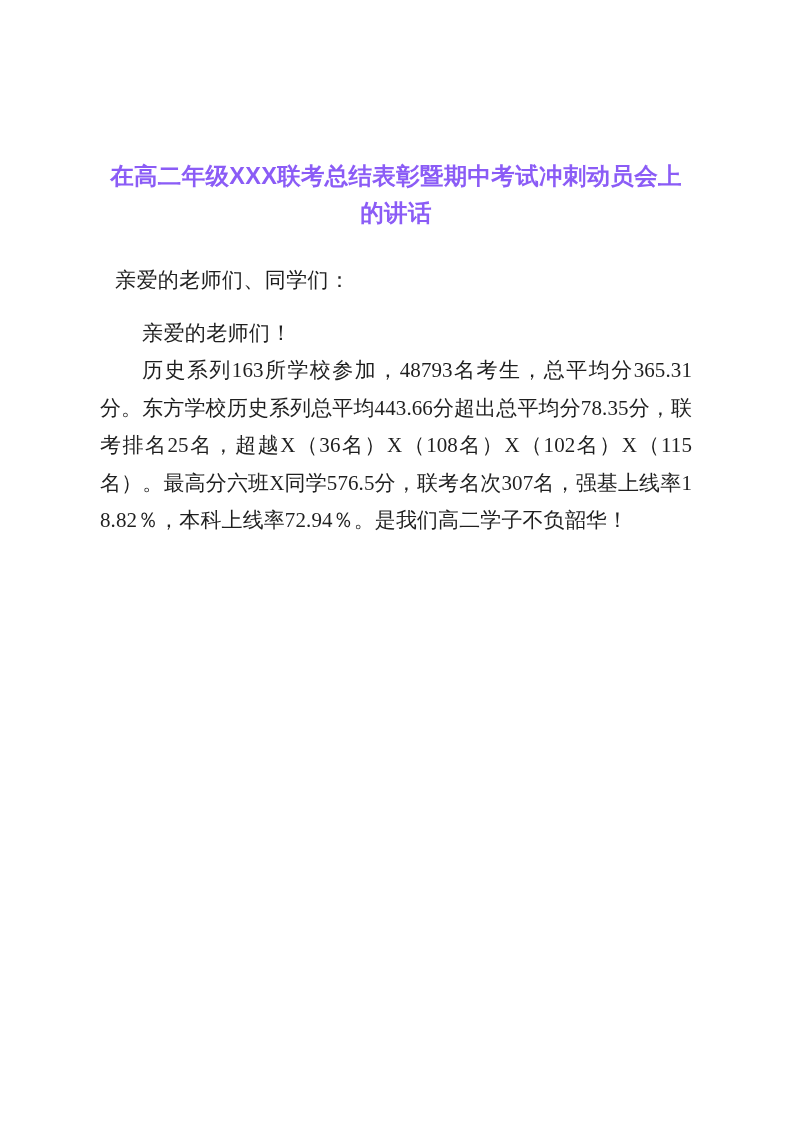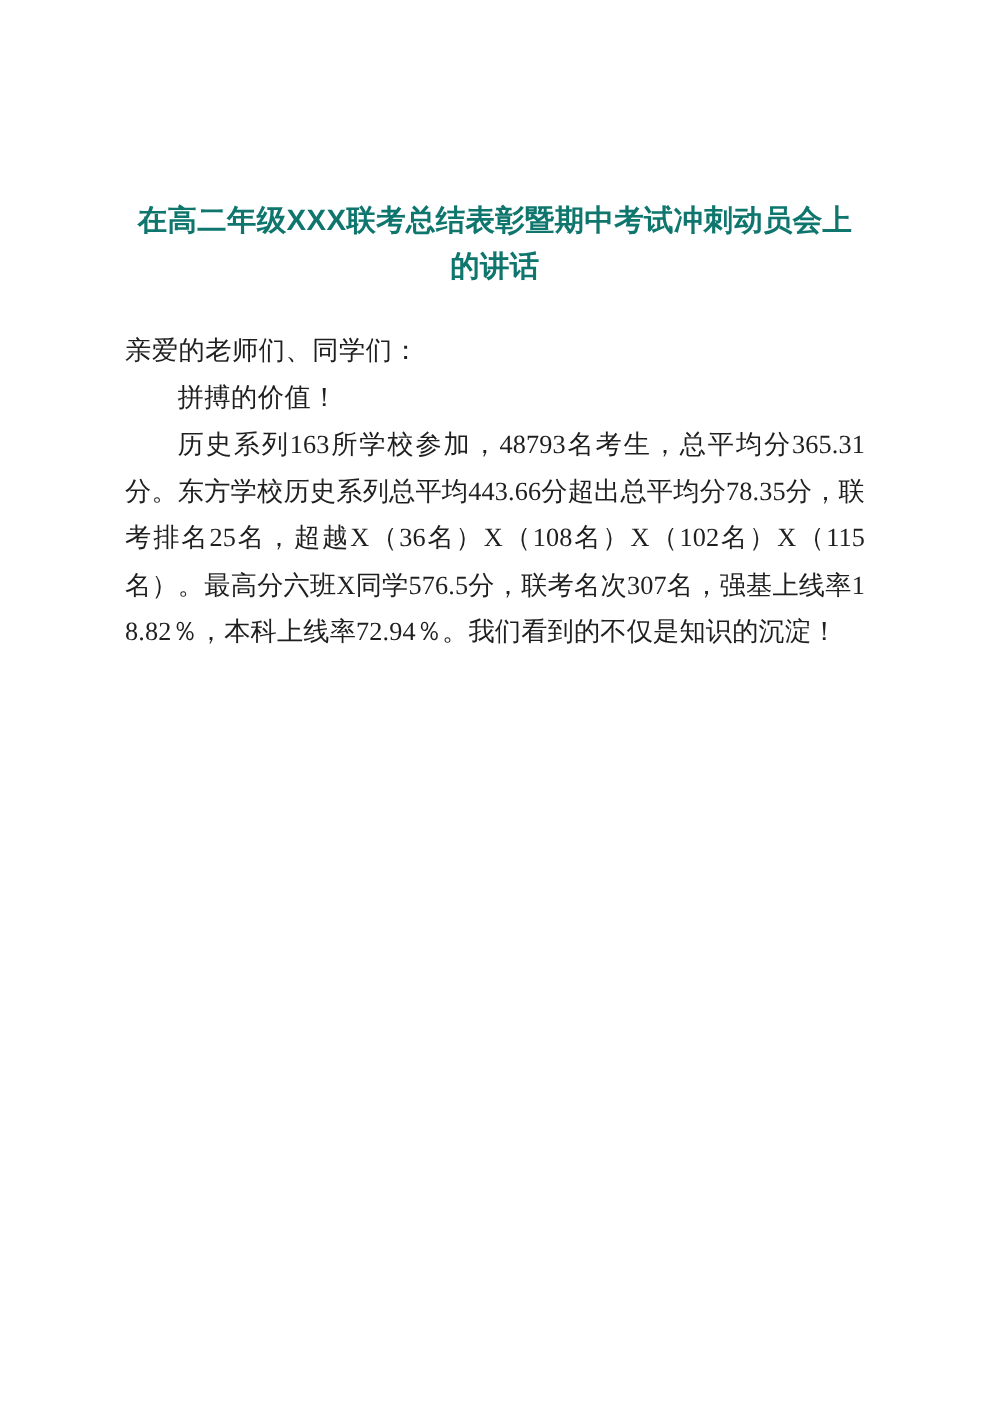--- a/index.html
+++ b/index.html
@@ -21,33 +21,33 @@
     left: 100px;
     top: 158px;
     width: 592px;
   }
   .doc-title {
     font-family: "Liberation Sans", "DejaVu Sans", sans-serif;
     font-weight: bold;
     font-size: 23.5px;
     line-height: 37px;
     text-align: center;
-    color: #0f766e;
+    color: #8b5cf6;
     letter-spacing: 0.3px;
     margin: 0 0 30px 0;
     word-break: break-all;
   }
   .salutation {
     font-family: "Liberation Serif", "DejaVu Serif", serif;
     font-size: 21px;
     line-height: 37.5px;
     color: #1f1f1f;
     text-align: justify;
     text-justify: inter-character;
-    margin: 0;
+    margin: 15px;
     word-break: break-all;
     letter-spacing: 0.4px;
   }
   .para {
     font-family: "Liberation Serif", "DejaVu Serif", serif;
     font-size: 21px;
     line-height: 37.5px;
     color: #1f1f1f;
     text-align: justify;
     text-justify: inter-character;
@@ -63,20 +63,20 @@
 </head>
 <body>
 
 <div class="page">
   <div class="content">
 
     <h1 class="doc-title">在高二年级XXX联考总结表彰暨期中考试冲刺动员会上的讲话</h1>
 
     <p class="salutation">亲爱的老师们、同学们：</p>
 
-    <p class="para">拼搏的价值！</p>
+    <p class="para">亲爱的老师们！</p>
 
 
 
-    <p class="para para-tight">历史系列163所学校参加，48793名考生，总平均分365.31分。东方学校历史系列总平均443.66分超出总平均分78.35分，联考排名25名，超越X（36名）X（108名）X（102名）X（115名）。最高分六班X同学576.5分，联考名次307名，强基上线率18.82％，本科上线率72.94％。我们看到的不仅是知识的沉淀！</p>
+    <p class="para para-tight">历史系列163所学校参加，48793名考生，总平均分365.31分。东方学校历史系列总平均443.66分超出总平均分78.35分，联考排名25名，超越X（36名）X（108名）X（102名）X（115名）。最高分六班X同学576.5分，联考名次307名，强基上线率18.82％，本科上线率72.94％。是我们高二学子不负韶华！</p>
 
   </div>
 </div>
 
 </body></html>

